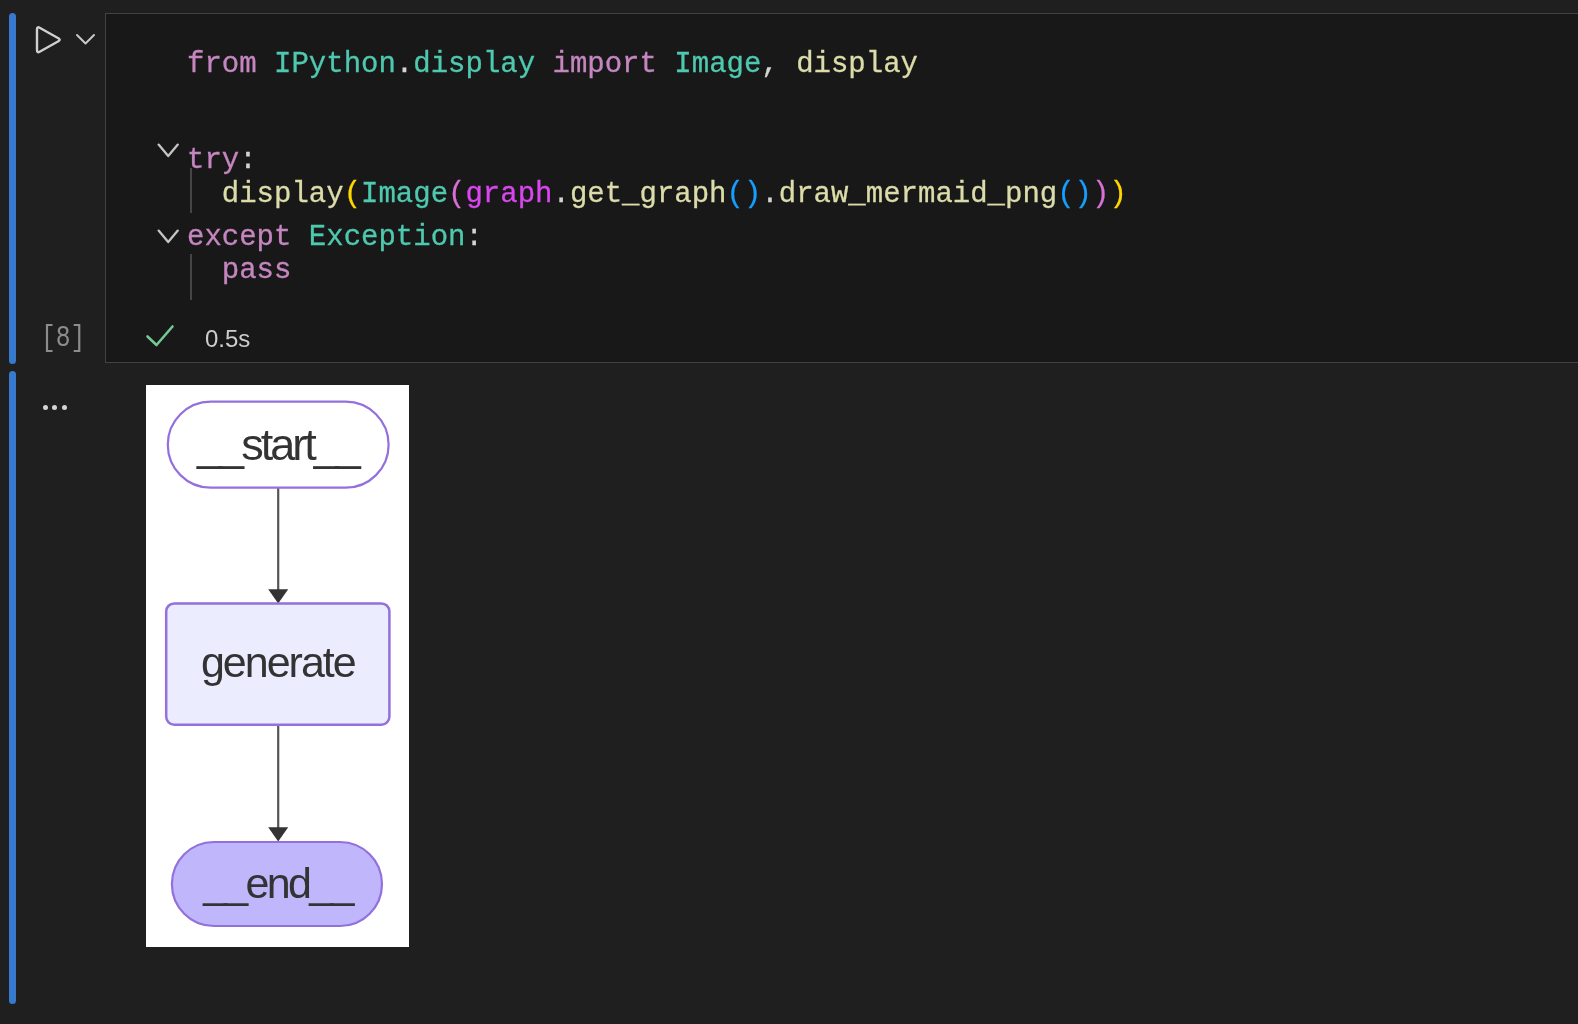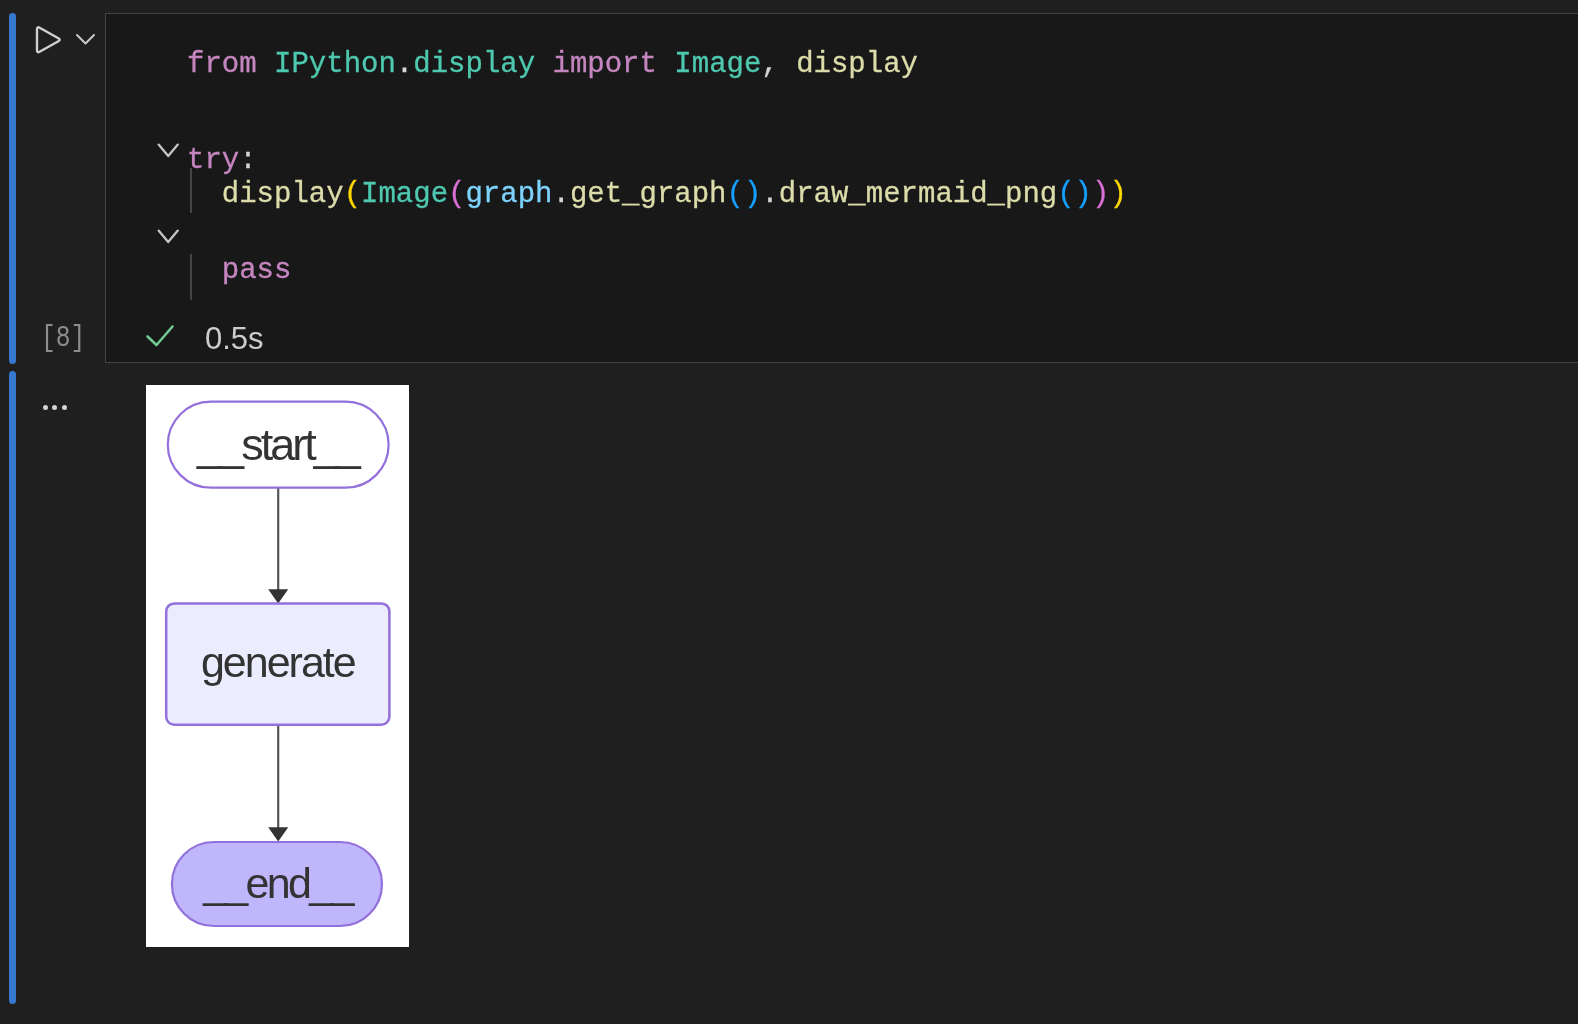--- a/index.html
+++ b/index.html
@@ -9,48 +9,49 @@
   .bar1 { top:13px; height:351px; }
   .bar2 { top:371px; height:633px; }
   .cell { position:absolute; left:105px; top:13px; right:-10px; height:350px;
           background:#181818; border:1px solid #414147; border-right:none; }
   .code { position:absolute; font-family:Liberation Mono, monospace; font-size:29px; letter-spacing:0px; -webkit-text-stroke:0.3px;
           line-height:43.2px; white-space:pre; color:#d4d4d4;padding-left:36px; }
   .ln { position:absolute; left:187px; }
   .k { color:#c586c0; }
   .t { color:#4ec9b0; }
   .f { color:#dcdcaa; }
-  .v { color:#7dd3fc; }
+  .v { color:#d946ef; }
   .w { color:#d4d4d4; }
   .b1 { color:#ffd700; }
   .b2 { color:#da70d6; }
   .b3 { color:#179fff; }
   .guide { position:absolute; width:2px; background:#454545; left:190px; }
   .execlabel { position:absolute; left:41px; top:322px; color:#8c8c8c;
                font-family:"Liberation Mono", monospace; font-size:30px; line-height:32px;
                transform:scaleX(0.82); transform-origin:left center; }
-  .timer { position:absolute; left:205px; top:320.5px; color:#cccccc; font-size:31px; line-height:35px; }
+  .timer { position:absolute; left:205px; top:320.5px; color:#cccccc; font-size:24px; line-height:35px; }
   .dot { position:absolute; width:5px; height:5px; border-radius:50%; background:#d4d4d4; }
   svg.abs { position:absolute; }
 </style>
 </head>
 <body>
   <div class="cell"></div>
   <div class="bar bar1"></div>
   <div class="bar bar2"></div>
 
   <svg class="abs" style="left:30px;top:19px" width="70" height="42" viewBox="0 0 70 42">
     <path d="M 7 10.3 L 7 31.2 Q 7 34.2 9.62 32.73 L 28.38 22.22 Q 31 20.75 28.38 19.28 L 9.62 8.77 Q 7 7.3 7 10.3 Z" fill="none" stroke="#d0d0d0" stroke-width="2.4" stroke-linejoin="round"></path>
     <polyline points="47,16 55.5,24.5 64,16" fill="none" stroke="#c8c8c8" stroke-width="2" stroke-linecap="round" stroke-linejoin="round"></polyline>
   </svg>
 
   <div class="code">
     <div class="ln" style="top:43.4px"><span class="k">from</span> <span class="t">IPython</span><span class="w">.</span><span class="t">display</span> <span class="k">import</span> <span class="t">Image</span><span class="w">,</span> <span class="f">display</span></div>
     <div class="ln" style="top:139px"><span class="k">try</span><span class="w">:</span></div>
     <div class="ln" style="top:173.1px">  <span class="f">display</span><span class="b1">(</span><span class="t">Image</span><span class="b2">(</span><span class="v">graph</span><span class="w">.</span><span class="f">get_graph</span><span class="b3">()</span><span class="w">.</span><span class="f">draw_mermaid_png</span><span class="b3">()</span><span class="b2">)</span><span class="b1">)</span></div>
+    <div class="ln" style="top:216.4px"><span class="k">except</span> <span class="t">Exception</span><span class="w">:</span></div>
     <div class="ln" style="top:249px">  <span class="k">pass</span></div>
   </div>
   <div class="guide" style="top:168px;height:45px"></div>
   <div class="guide" style="top:254px;height:46px"></div>
 
   <svg class="abs" style="left:154.5px;top:140.5px" width="28" height="20" viewBox="0 0 28 20">
     <polyline points="3.6,3.6 13.2,15 22.8,3.6" fill="none" stroke="#c5c5c5" stroke-width="2.3" stroke-linecap="round" stroke-linejoin="round"></polyline>
   </svg>
   <svg class="abs" style="left:154.5px;top:227px" width="28" height="20" viewBox="0 0 28 20">
     <polyline points="3.6,3.6 13.2,15 22.8,3.6" fill="none" stroke="#c5c5c5" stroke-width="2.3" stroke-linecap="round" stroke-linejoin="round"></polyline>

